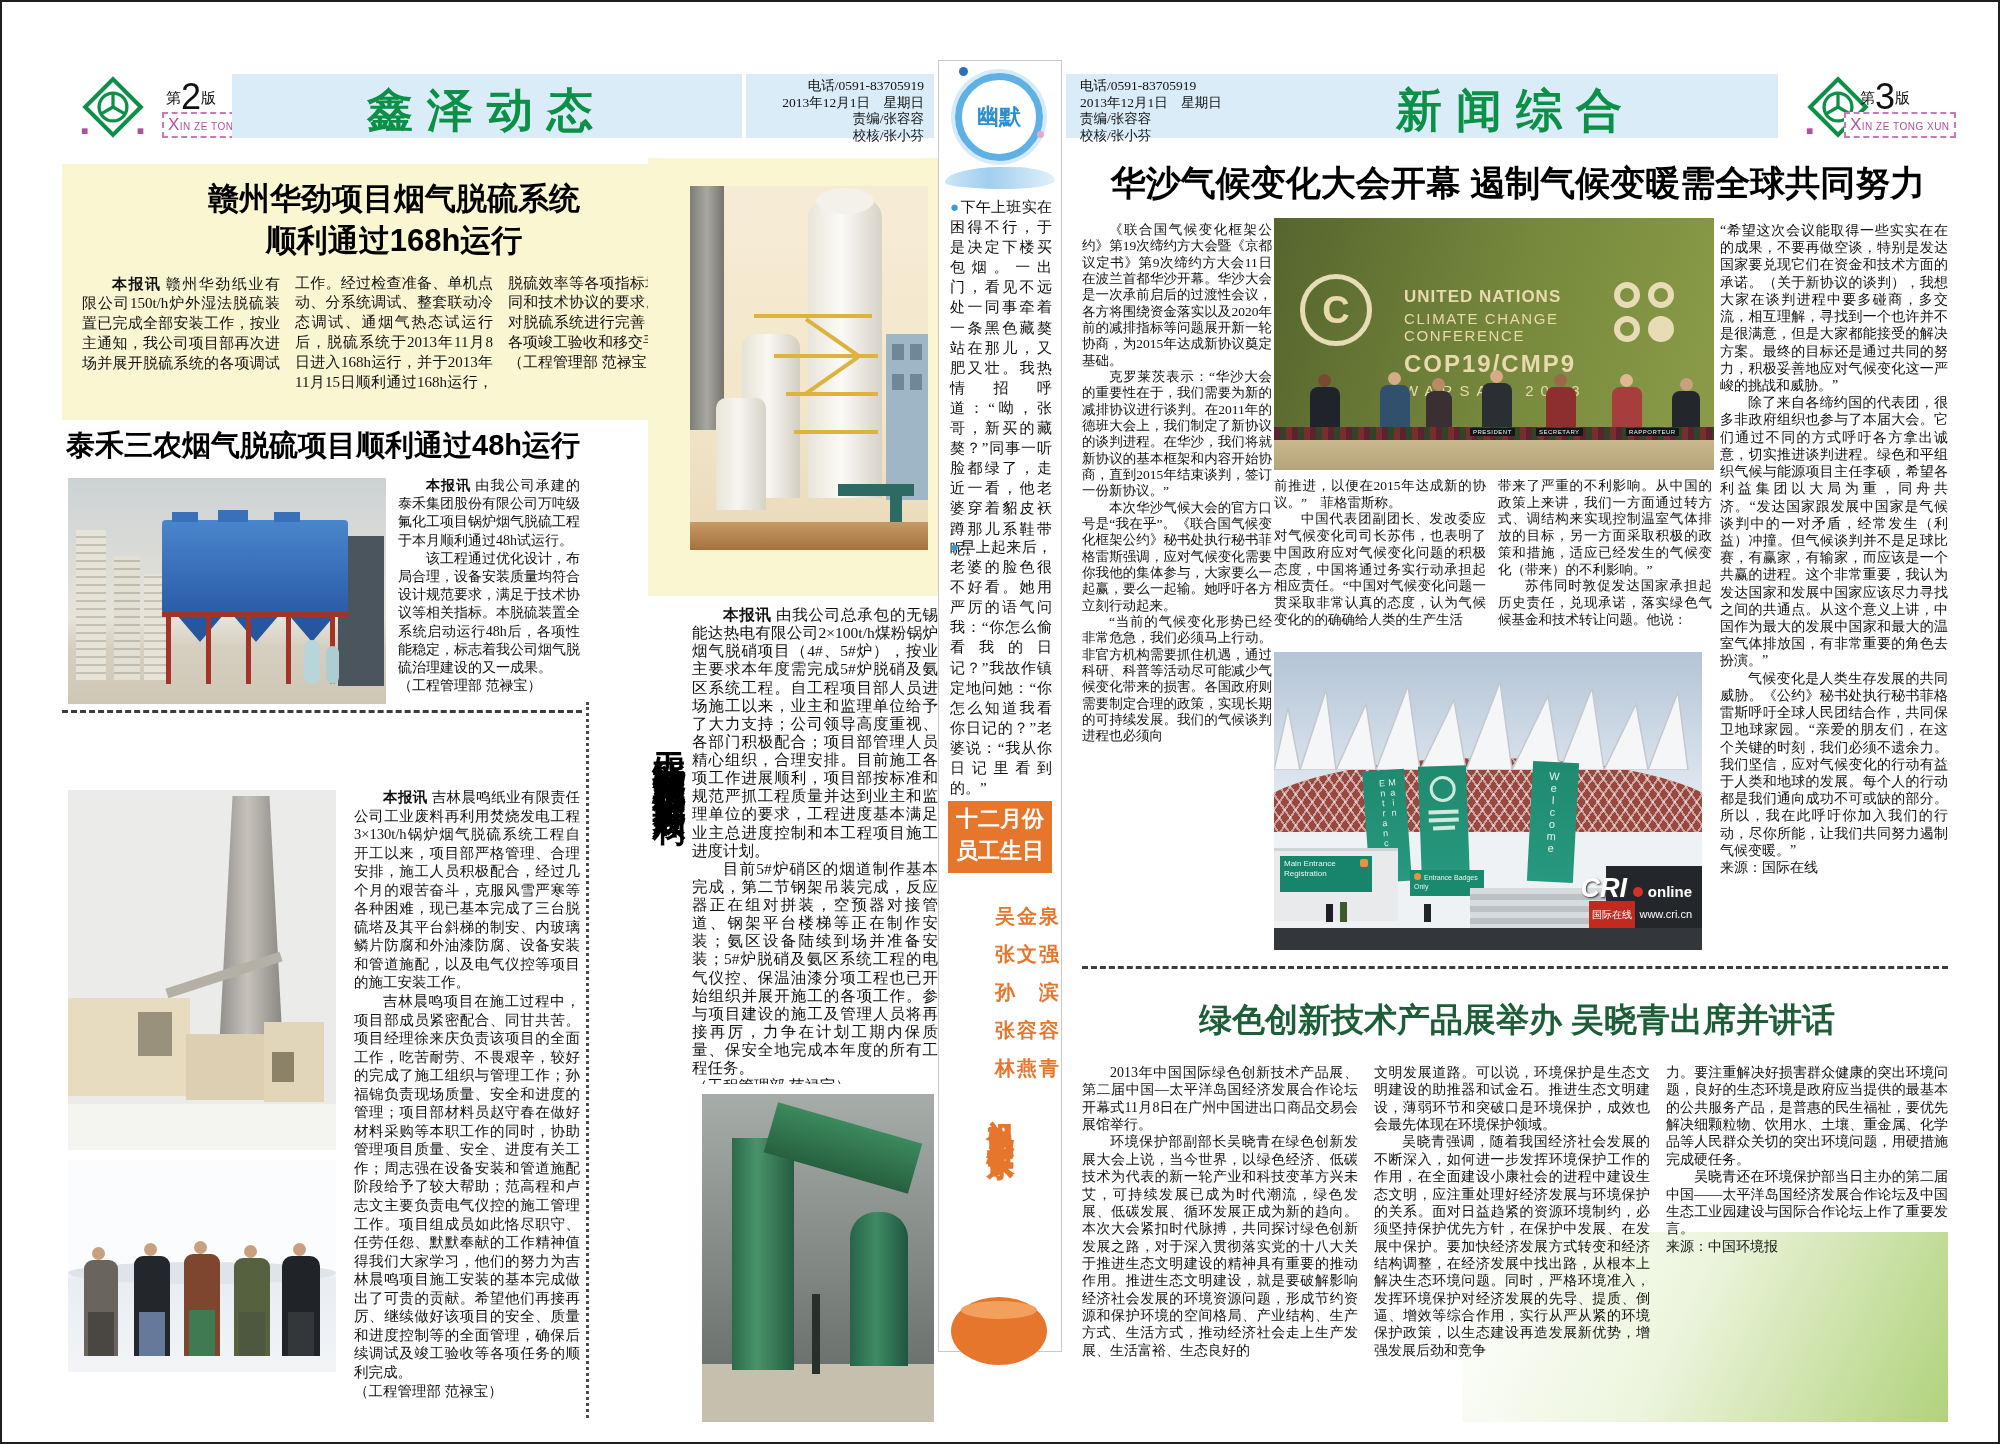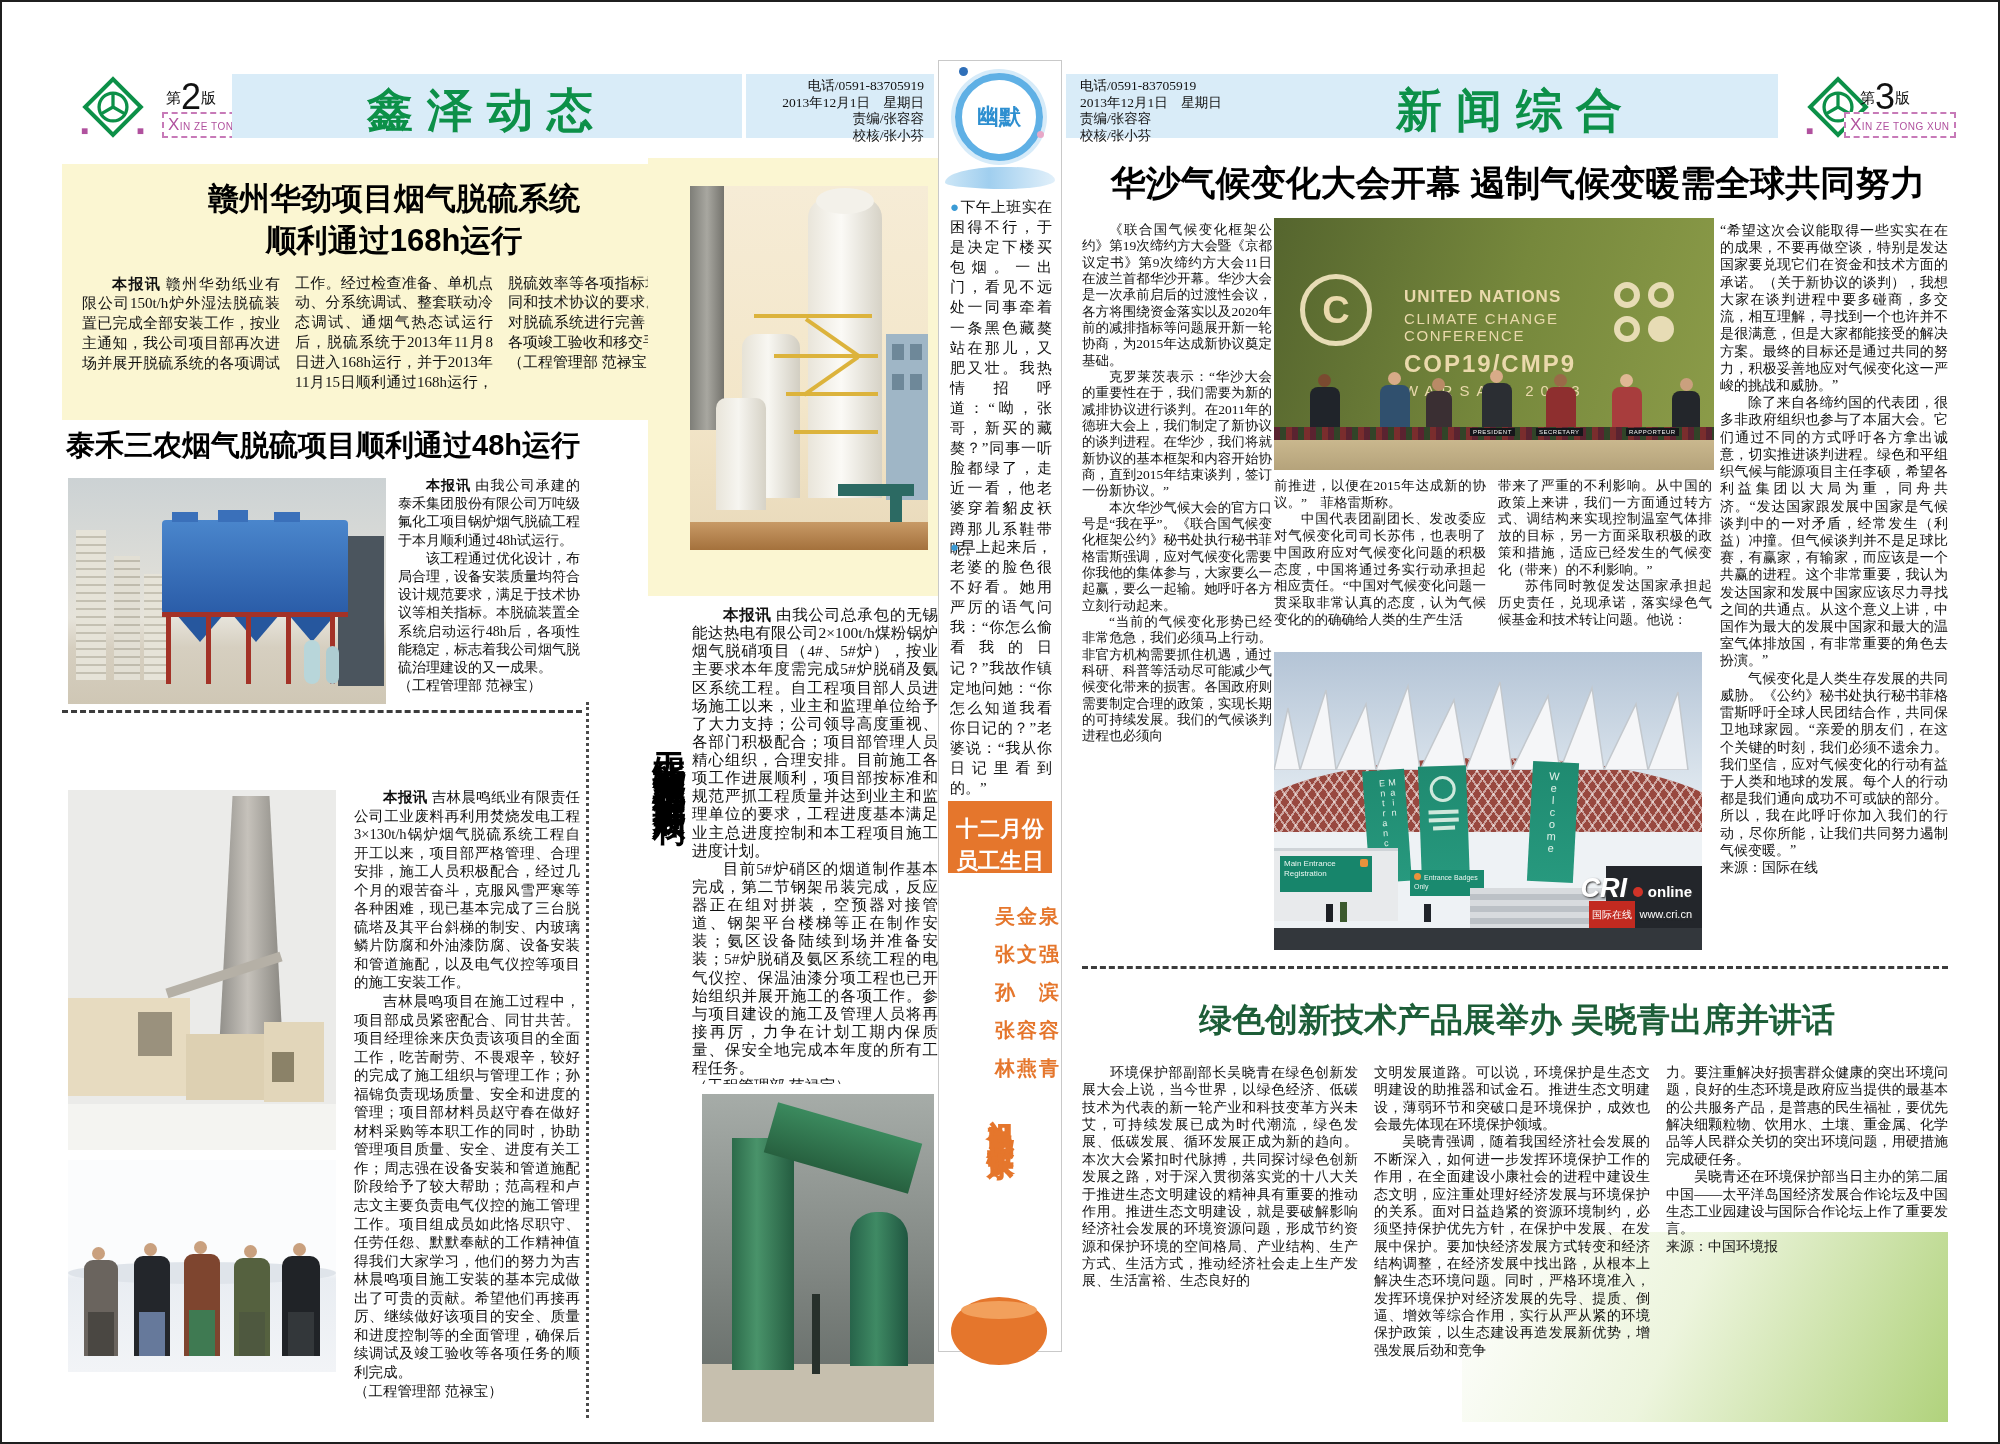--- a/index.html
+++ b/index.html
@@ -195,21 +195,21 @@
     </div>
     <div class="abs" style="left:20px;top:6px;width:9px;height:9px;border-radius:50%;background:#2f6fb8"></div>
     <div class="abs" style="left:98px;top:70px;width:7px;height:7px;border-radius:50%;background:#e8a8c8"></div>
     <div class="abs" style="left:6px;top:106px;width:110px;height:22px;background:linear-gradient(90deg,#c4e2f5,#8fc6ec 40%,#dcedf9);border-radius:50% 40% 45% 55%/70% 60% 40% 30%;opacity:.85"></div>
     <div class="jtxt abs" style="left:11px;top:136px;width:102px;font-size:15px;line-height:1.34">
       <p><span class="bullet">●</span><span>下午上班实在困得不行，于是决定下楼买包烟。一出门，看见不远处一同事牵着一条黑色藏獒站在那儿，又肥又壮。我热情招呼道：“呦，张哥，新买的藏獒？”同事一听脸都绿了，走近一看，他老婆穿着貂皮袄蹲那儿系鞋带呢。</span></p>
     </div>
     <div class="jtxt abs" style="left:11px;top:476px;width:102px;font-size:15px;line-height:1.34">
       <p><span class="bullet">●</span><span>早上起来后，老婆的脸色很不好看。她用严厉的语气问我：“你怎么偷看我的日记？”我故作镇定地问她：“你怎么知道我看你日记的？”老婆说：“我从你日记里看到的。”</span></p>
     </div>
-    <div class="abs orange" style="left:9px;top:740px;width:104px;height:72px;text-align:center;font-family:'Liberation Sans',sans-serif;font-weight:bold;font-size:22px;line-height:1.45;padding-top:12px;box-sizing:border-box">
+    <div class="abs orange" style="left:9px;top:740px;width:104px;height:72px;text-align:center;font-family:'Liberation Sans',sans-serif;font-weight:bold;font-size:22px;line-height:1.45;padding-top:2px;box-sizing:border-box">
       <div>十二月份</div>
       <div>员工生日</div>
     </div>
     <div class="abs name" style="left:0;right:0;top:842px">吴金泉</div>
     <div class="abs name" style="left:0;right:0;top:880px">张文强</div>
     <div class="abs name" style="left:0;right:0;top:918px">孙　滨</div>
     <div class="abs name" style="left:0;right:0;top:956px">张容容</div>
     <div class="abs name" style="left:0;right:0;top:994px">林燕青</div>
     <div class="abs" style="left:14px;top:1040px;width:94px;height:300px">
       <div class="abs" style="left:-2px;top:196px;width:96px;height:68px;border-radius:50%;background:#e5762c"></div>
@@ -352,20 +352,21 @@
     <p>“希望这次会议能取得一些实实在在的成果，不要再做空谈，特别是发达国家要兑现它们在资金和技术方面的承诺。（关于新协议的谈判），我想大家在谈判进程中要多碰商，多交流，相互理解，寻找到一个也许并不是很满意，但是大家都能接受的解决方案。最终的目标还是通过共同的努力，积极妥善地应对气候变化这一严峻的挑战和威胁。”</p>
     <p class="indent">除了来自各缔约国的代表团，很多非政府组织也参与了本届大会。它们通过不同的方式呼吁各方拿出诚意，切实推进谈判进程。绿色和平组织气候与能源项目主任李硕，希望各利益集团以大局为重，同舟共济。“发达国家跟发展中国家是气候谈判中的一对矛盾，经常发生（利益）冲撞。但气候谈判并不是足球比赛，有赢家，有输家，而应该是一个共赢的进程。这个非常重要，我认为发达国家和发展中国家应该尽力寻找之间的共通点。从这个意义上讲，中国作为最大的发展中国家和最大的温室气体排放国，有非常重要的角色去扮演。”</p>
     <p class="indent">气候变化是人类生存发展的共同威胁。《公约》秘书处执行秘书菲格雷斯呼吁全球人民团结合作，共同保卫地球家园。“亲爱的朋友们，在这个关键的时刻，我们必须不遗余力。我们坚信，应对气候变化的行动有益于人类和地球的发展。每个人的行动都是我们通向成功不可或缺的部分。所以，我在此呼吁你加入我们的行动，尽你所能，让我们共同努力遏制气候变暖。”</p>
     <p class="sign" style="padding-right:24px">来源：国际在线</p>
   </div>
 
   <div class="abs dash-h" style="left:1080px;top:964px;width:866px"></div>
   <div class="abs" style="left:1460px;top:1230px;width:486px;height:190px;background:linear-gradient(115deg,rgba(255,255,255,0) 0%,rgba(182,214,120,.25) 45%,rgba(150,195,80,.75) 100%)"></div>
   <div class="abs hl" style="left:1110px;top:996px;width:810px;font-size:33px;text-align:center;color:#1d5e38;white-space:nowrap">绿色创新技术产品展举办 吴晓青出席并讲话</div>
   <div class="abs btxt" style="left:1080px;top:1062px;width:276px;height:310px;font-size:14px;line-height:1.24;overflow:hidden">
+    <p class="indent">2013年中国国际绿色创新技术产品展、第二届中国—太平洋岛国经济发展合作论坛开幕式11月8日在广州中国进出口商品交易会展馆举行。</p>
     <p class="indent">环境保护部副部长吴晓青在绿色创新发展大会上说，当今世界，以绿色经济、低碳技术为代表的新一轮产业和科技变革方兴未艾，可持续发展已成为时代潮流，绿色发展、低碳发展、循环发展正成为新的趋向。本次大会紧扣时代脉搏，共同探讨绿色创新发展之路，对于深入贯彻落实党的十八大关于推进生态文明建设的精神具有重要的推动作用。推进生态文明建设，就是要破解影响经济社会发展的环境资源问题，形成节约资源和保护环境的空间格局、产业结构、生产方式、生活方式，推动经济社会走上生产发展、生活富裕、生态良好的</p>
   </div>
   <div class="abs btxt" style="left:1372px;top:1062px;width:276px;height:310px;font-size:14px;line-height:1.24;overflow:hidden">
     <p>文明发展道路。可以说，环境保护是生态文明建设的助推器和试金石。推进生态文明建设，薄弱环节和突破口是环境保护，成效也会最先体现在环境保护领域。</p>
     <p class="indent">吴晓青强调，随着我国经济社会发展的不断深入，如何进一步发挥环境保护工作的作用，在全面建设小康社会的进程中建设生态文明，应注重处理好经济发展与环境保护的关系。面对日益趋紧的资源环境制约，必须坚持保护优先方针，在保护中发展、在发展中保护。要加快经济发展方式转变和经济结构调整，在经济发展中找出路，从根本上解决生态环境问题。同时，严格环境准入，发挥环境保护对经济发展的先导、提质、倒逼、增效等综合作用，实行从严从紧的环境保护政策，以生态建设再造发展新优势，增强发展后劲和竞争</p>
   </div>
   <div class="abs btxt" style="left:1664px;top:1062px;width:282px;height:310px;font-size:14px;line-height:1.24;overflow:hidden">
     <p>力。要注重解决好损害群众健康的突出环境问题，良好的生态环境是政府应当提供的最基本的公共服务产品，是普惠的民生福祉，要优先解决细颗粒物、饮用水、土壤、重金属、化学品等人民群众关切的突出环境问题，用硬措施完成硬任务。</p>
     <p class="indent">吴晓青还在环境保护部当日主办的第二届中国——太平洋岛国经济发展合作论坛及中国生态工业园建设与国际合作论坛上作了重要发言。</p>
     <p class="sign" style="padding-right:30px">来源：中国环境报</p>

